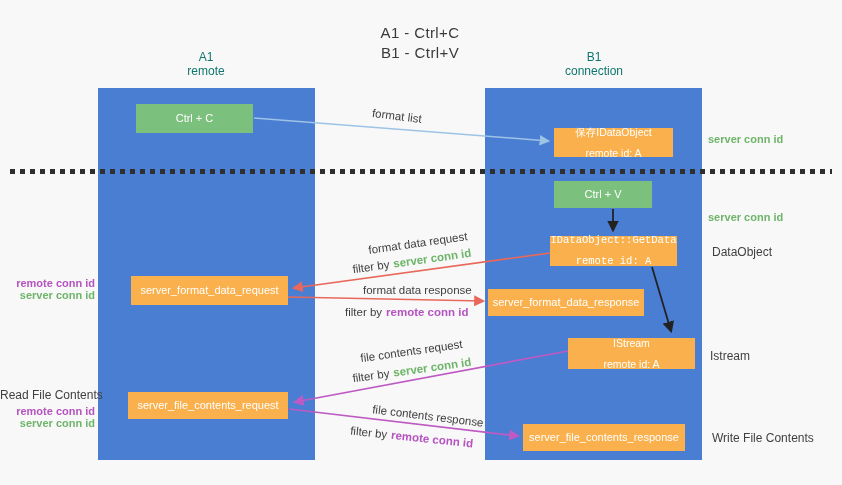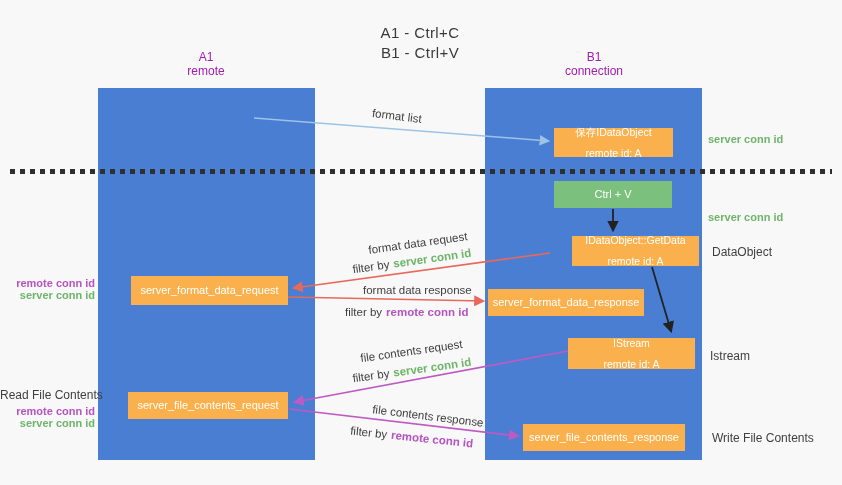--- a/index.html
+++ b/index.html
@@ -4,21 +4,21 @@
 <style>
   html,body{margin:0;padding:0;background:#e9e9e9;}
   #canvas{
     position:relative;width:842px;height:485px;background:#f8f8f8;
     font-family:"Liberation Sans",sans-serif;color:#3f3f3f;overflow:hidden;
   }
   .abs{position:absolute;}
   
   #title{left:310px;top:8px;width:220px;text-align:center;font-size:15px;line-height:20px;color:#3a3a3a;letter-spacing:.4px;margin-top:15px;}
   
-  .col-head{top:50px;width:160px;text-align:center;font-size:12px;line-height:14px;color:#a21caf;}
+  .col-head{top:50px;width:160px;text-align:center;font-size:12px;line-height:14px;color:#0f766e;}
   
   .lane{top:88px;width:217px;height:372px;background:#4a7ed2;}
   
   #dotted{left:10px;top:169px;width:822px;height:5px;
     background:repeating-linear-gradient(90deg,#2f2f2f 0 5px,transparent 5px 10px);}
   
   #arrows{left:0;top:0;pointer-events:none;}
   
   .node{display:flex;align-items:center;justify-content:center;flex-direction:column;
     color:#fff;font-size:11px;text-align:center;line-height:13px;}
@@ -79,31 +79,34 @@
     </defs>
     <line x1="254" y1="118" x2="548" y2="141" stroke="#9dc3e6" stroke-width="1.5" marker-end="url(#mb)"></line>
     <line x1="613" y1="209" x2="613" y2="230" stroke="#222222" stroke-width="1.8" marker-end="url(#mk)"></line>
     <line x1="652" y1="267" x2="671" y2="331" stroke="#222222" stroke-width="1.8" marker-end="url(#mk)"></line>
     <line x1="550" y1="253" x2="294" y2="288" stroke="#e8695b" stroke-width="1.7" marker-end="url(#mr)"></line>
     <line x1="288" y1="297" x2="483" y2="301" stroke="#e8695b" stroke-width="1.7" marker-end="url(#mr)"></line>
     <line x1="568" y1="351" x2="295" y2="402" stroke="#be5ac3" stroke-width="1.7" marker-end="url(#mp)"></line>
     <line x1="289" y1="409" x2="518" y2="436" stroke="#be5ac3" stroke-width="1.7" marker-end="url(#mp)"></line>
   </svg>
 
+  <div class="abs node green" style="left:136px;top:104px;width:117px;height:29px;">
+    <div>Ctrl + C</div>
+  </div>
 
   <div class="abs node orange" style="left:554px;top:128px;width:119px;height:29px;">
     <div class="l2">保存IDataObject</div>
     <div class="l2">remote id: A</div>
   </div>
 
-  <div class="abs node green" style="left:554px;top:181px;width:118px;height:27px;">
+  <div class="abs node green" style="left:554px;top:181px;width:98px;height:27px;">
     <div>Ctrl + V</div>
   </div>
 
-  <div class="abs node orange" style="left:572px;top:236px;width:127px;height:30px;">
+  <div class="abs node orange" style="left:550px;top:236px;width:127px;height:30px;font-family:Liberation Mono, monospace;">
     <div class="l2">IDataObject::GetData</div>
     <div class="l2">remote id: A</div>
   </div>
 
   <div class="abs node orange" style="left:488px;top:289px;width:156px;height:27px;">
     <div>server_format_data_response</div>
   </div>
 
   <div class="abs node orange" style="left:131px;top:276px;width:157px;height:29px;">
     <div>server_format_data_request</div>

